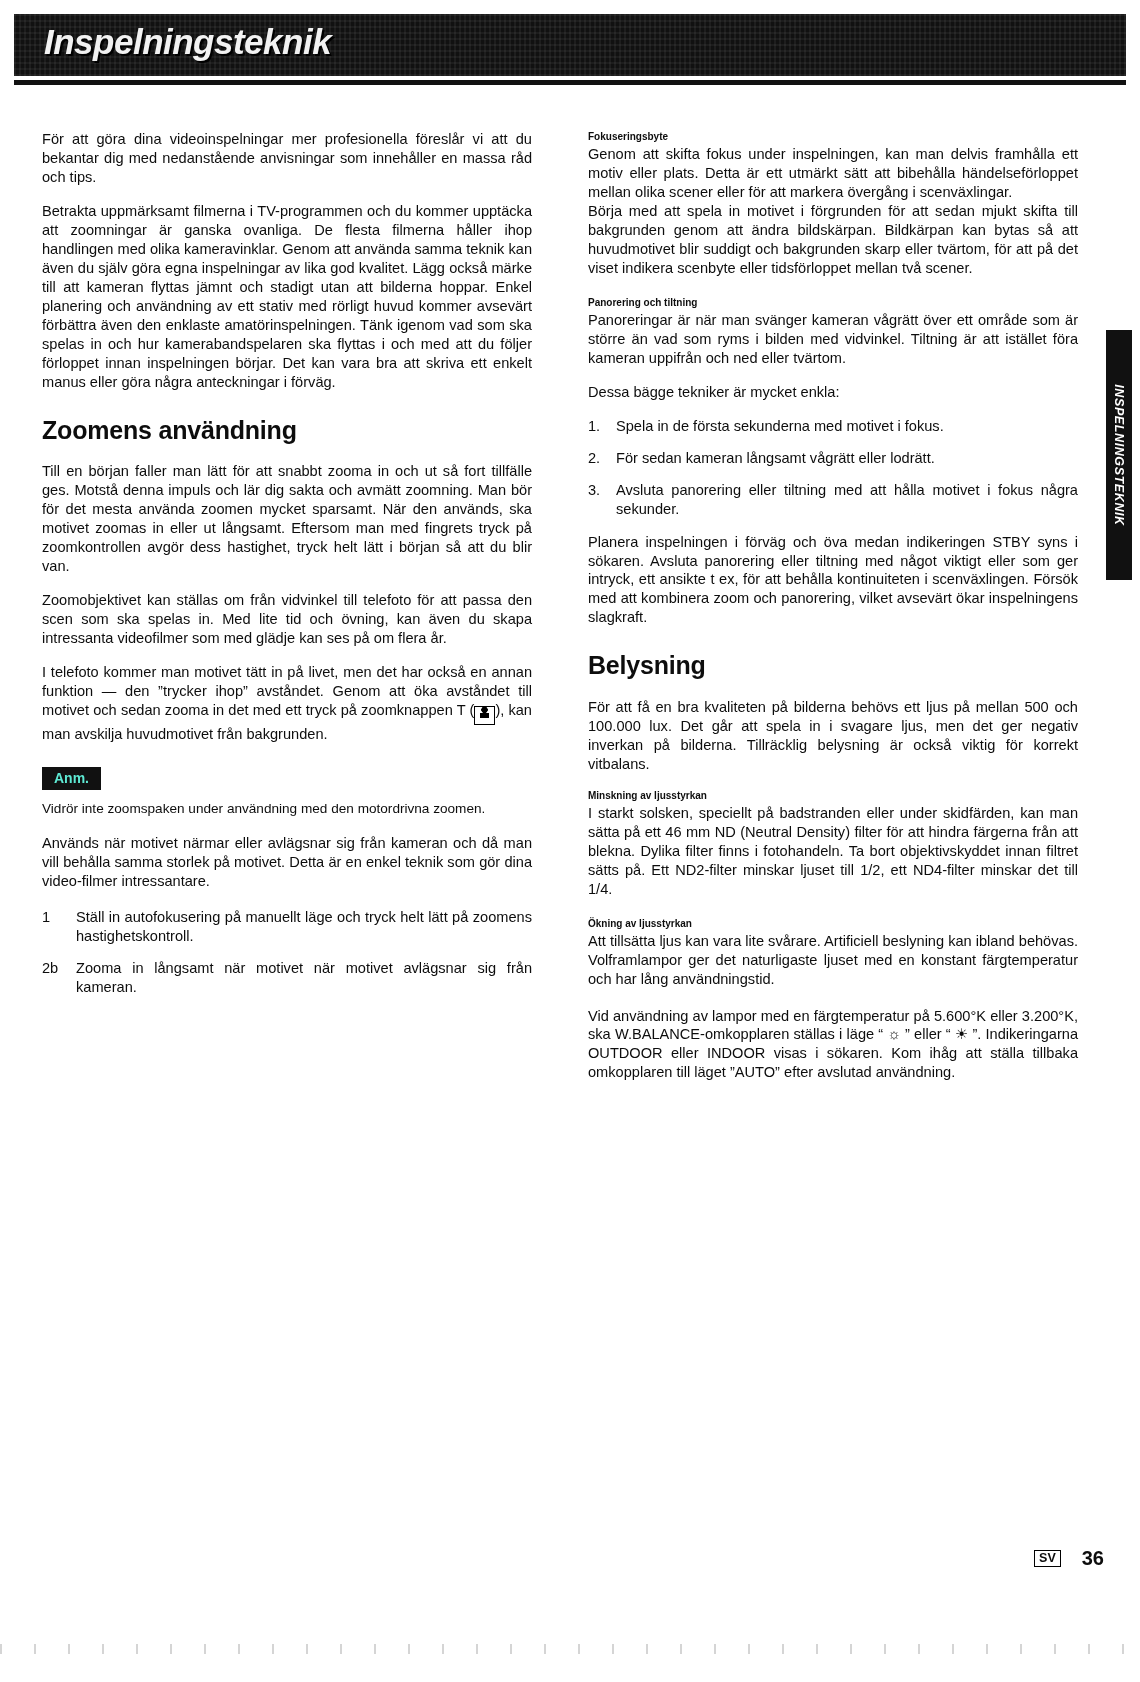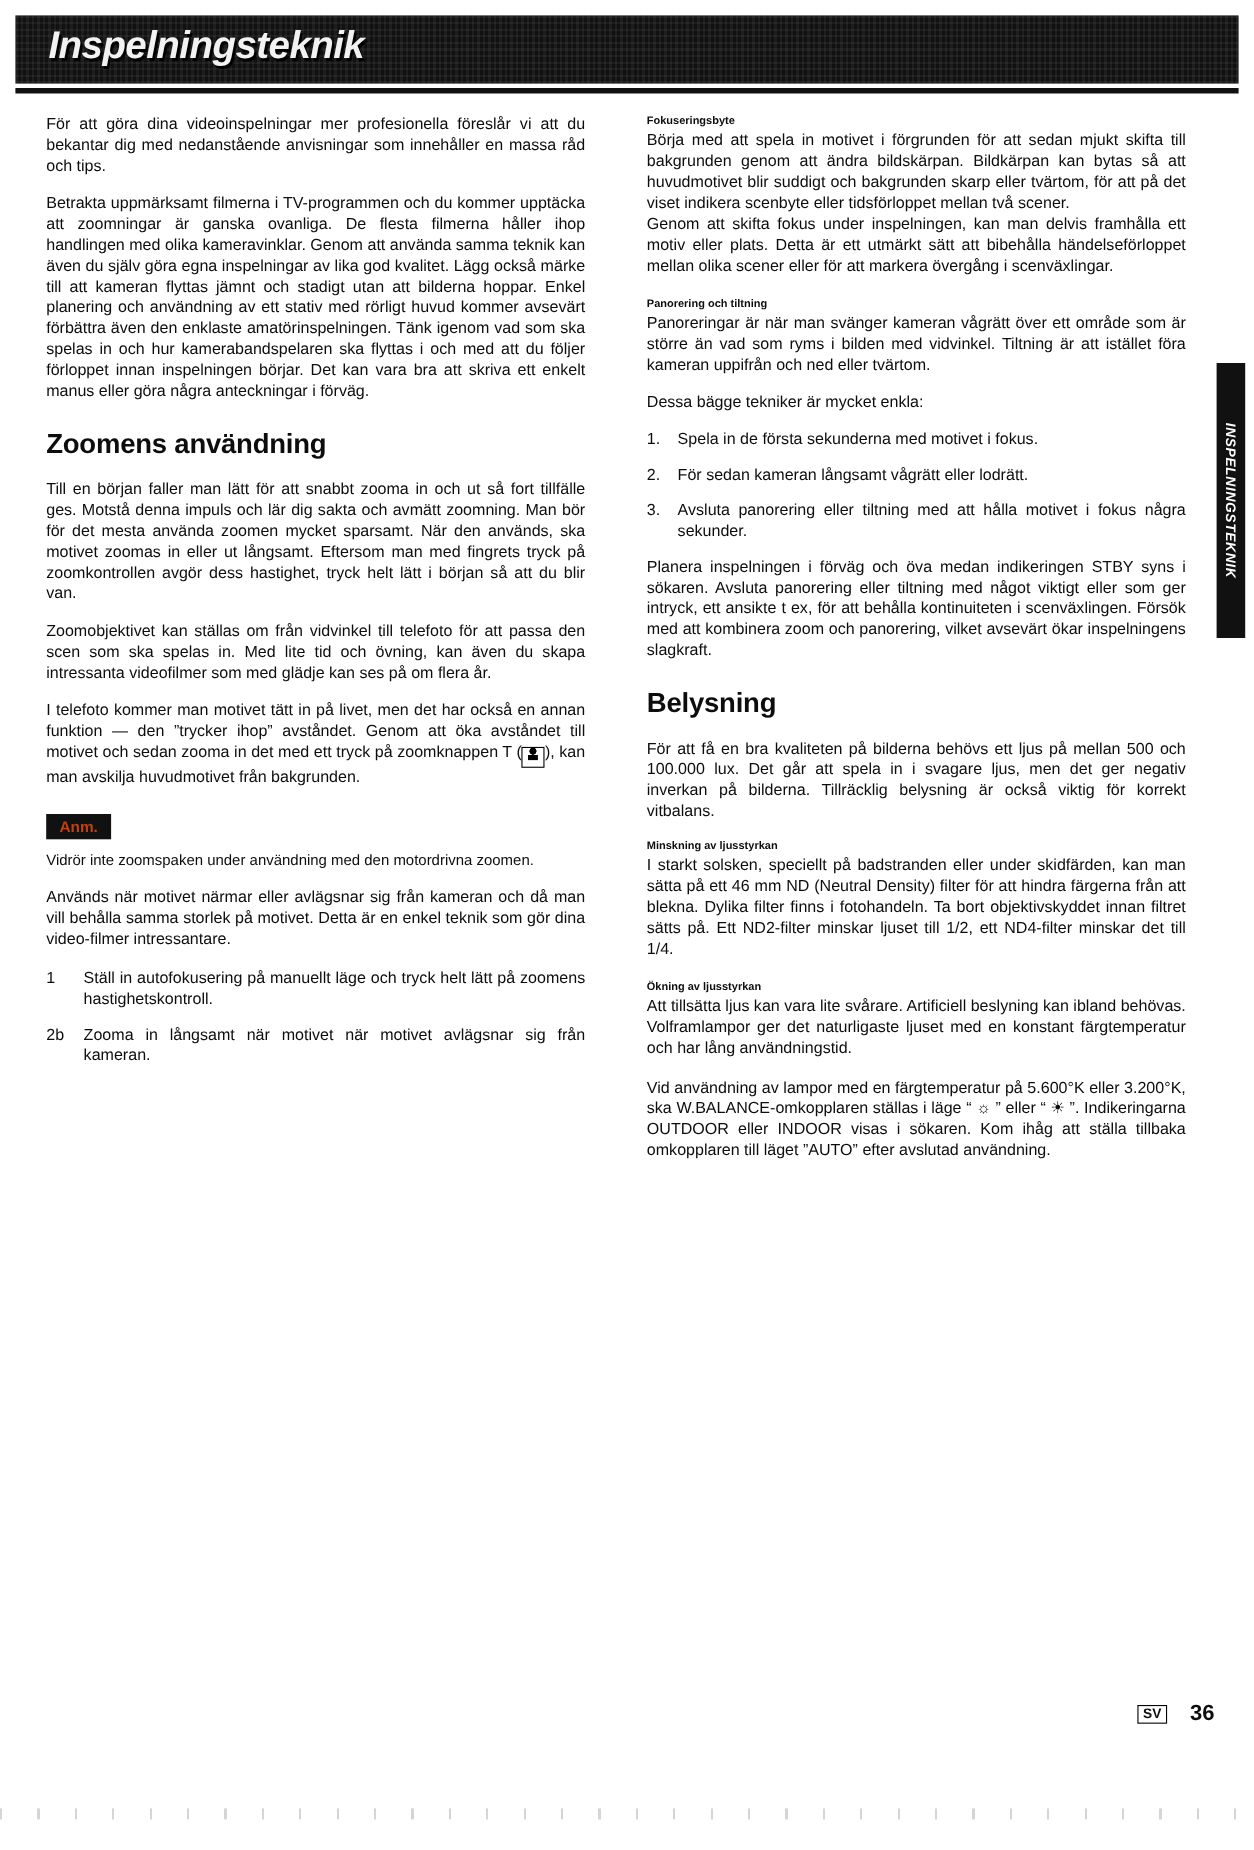--- a/index.html
+++ b/index.html
@@ -67,21 +67,21 @@
     color: #fff;
     font-size: 12.5px;
     font-weight: bold;
     font-style: italic;
     letter-spacing: 0.6px;
   }
 
   
   .col {
     position: absolute;
-    top: 104px;
+    top: 130px;
     width: 490px;
     font-size: 14.6px;
     line-height: 1.30;
     text-align: justify;
   }
   .col-left  { left: 42px; }
   .col-right { left: 588px; }
 
   p { margin: 0 0 15px 0; }
 
@@ -96,21 +96,21 @@
     font-weight: bold;
     margin: 0 0 2px 0;
   }
   .sub-block { margin-bottom: 14px; }
   .sub-block p { margin-bottom: 0; }
 
   
   .note-tag {
     display: inline-block;
     background: #111;
-    color: #c2410c;
+    color: #5eead4;
     font-size: 14px;
     font-weight: bold;
     padding: 2px 12px 3px 12px;
     margin: 8px 0 10px 0;
   }
   .note-body {
     font-size: 13.6px;
     line-height: 1.30;
     margin-bottom: 16px;
   }
@@ -232,22 +232,22 @@
       <div class="txt">Zooma in långsamt när motivet när motivet avlägsnar sig från kameran.</div>
     </div>
   </div>
 
 </div>
 
 <div class="col col-right">
 
   <div class="sub-block">
     <h3 class="sub">Fokuseringsbyte</h3>
+    <p style="margin-bottom:0;">Genom att skifta fokus under inspelningen, kan man delvis framhålla ett motiv eller plats. Detta är ett utmärkt sätt att bibehålla händelseförloppet mellan olika scener eller för att markera övergång i scenväxlingar.</p>
     <p style="margin-bottom:0;">Börja med att spela in motivet i förgrunden för att sedan mjukt skifta till bakgrunden genom att ändra bildskärpan. Bildkärpan kan bytas så att huvudmotivet blir suddigt och bakgrunden skarp eller tvärtom, för att på det viset indikera scenbyte eller tidsförloppet mellan två scener.</p>
-    <p style="margin-bottom:0;">Genom att skifta fokus under inspelningen, kan man delvis framhålla ett motiv eller plats. Detta är ett utmärkt sätt att bibehålla händelseförloppet mellan olika scener eller för att markera övergång i scenväxlingar.</p>
   </div>
 
   <div class="sub-block" style="margin-top:18px;">
     <h3 class="sub">Panorering och tiltning</h3>
     <p style="margin-bottom:15px;">Panoreringar är när man svänger kameran vågrätt över ett område som är större än vad som ryms i bilden med vidvinkel. Tiltning är att istället föra kameran uppifrån och ned eller tvärtom.</p>
     <p style="margin-bottom:15px;">Dessa bägge tekniker är mycket enkla:</p>
   </div>
 
   <div class="numlist numlist-right">
     <div class="numrow">

